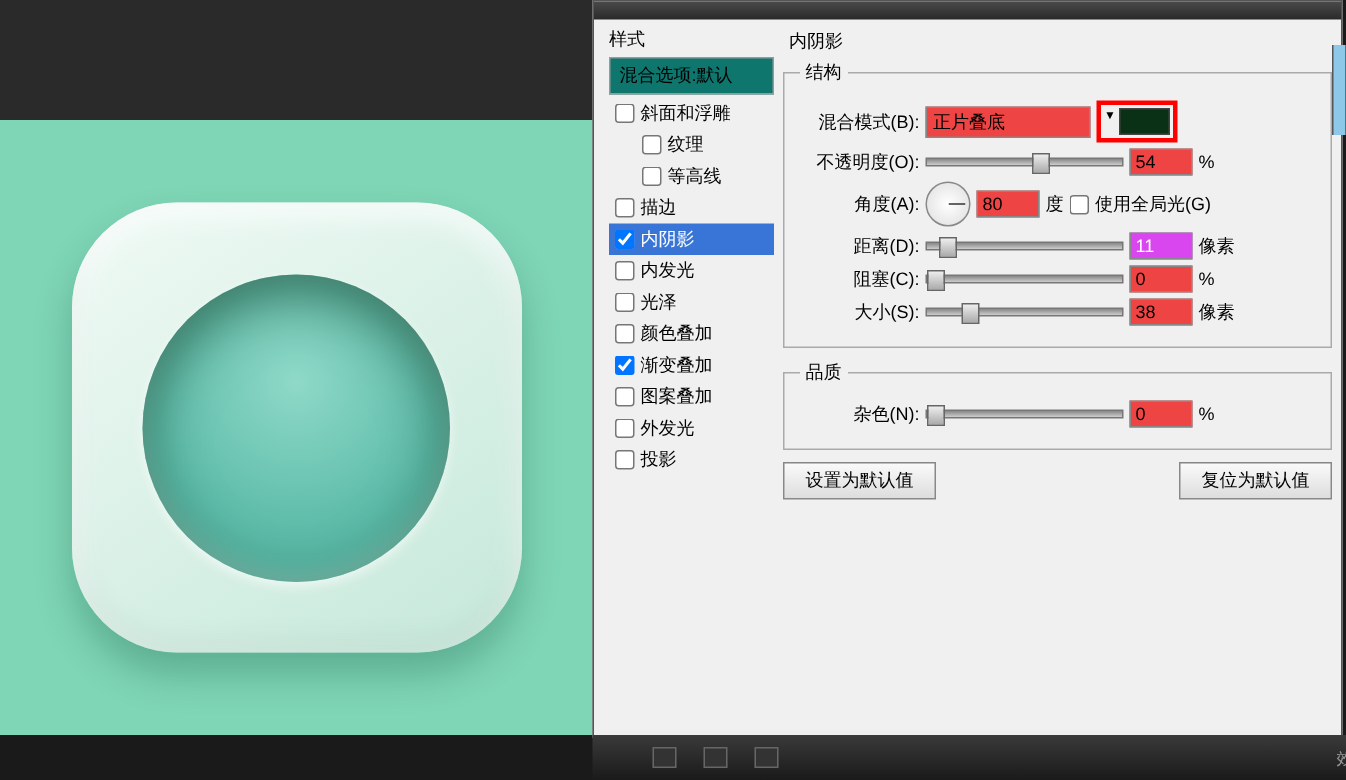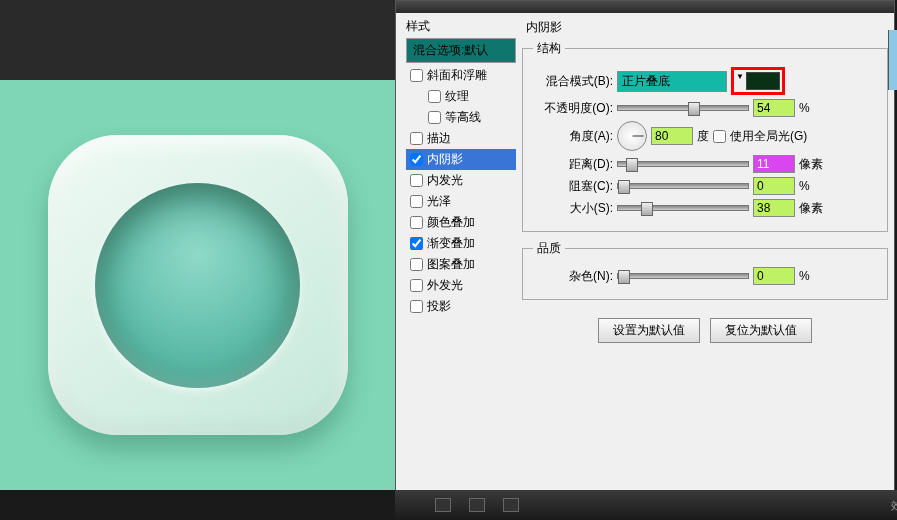--- a/index.html
+++ b/index.html
@@ -15,33 +15,33 @@
 .defaults{padding:3px 6px;background:#0f766e;border:1px solid #999;margin-bottom:2px}
 .row{display:flex;align-items:center;padding:2px 4px;gap:4px}
 .row.sel{background:#3875d7;color:#fff}
 .row.indent{padding-left:22px}
 input[type=checkbox]{margin:0}
 .col2{flex:1;padding:4px 6px}
 fieldset{border:1px solid #aaa;margin:0 0 8px;padding:6px 10px 10px}
 legend{padding:0 4px}
 .fr{display:flex;align-items:center;margin:4px 0;gap:4px}
 .fr .lab{width:80px;text-align:right}
-.sel2{border:1px solid #888;background:#14b8a6;padding:1px 4px;width:100px;display:flex;justify-content:space-between;align-items:center}
+.sel2{border:1px solid #888;background:#ef4444;padding:1px 4px;width:100px;display:flex;justify-content:space-between;align-items:center}
 .sw{width:32px;height:16px;background:#0a3015;border:1px solid #444}
 .redbox{border:3px solid red;padding:2px;display:flex;gap:2px}
 .track{width:130px;height:4px;background:linear-gradient(#888,#ccc);border:1px solid #777;position:relative}
 .thumb{position:absolute;top:-4px;width:10px;height:12px;background:linear-gradient(#eee,#aaa);border:1px solid #666}
-.num{width:34px;border:1px solid #888;background:#bef264;padding:1px 3px;text-align:left}
+.num{width:34px;border:1px solid #888;background:#ef4444;padding:1px 3px;text-align:left}
 .num.hl{background:#d946ef;color:#fff}
 .dial{width:28px;height:28px;border:1px solid #888;border-radius:50%;background:radial-gradient(#fff,#ddd);position:relative}
 .dial::after{content:"";position:absolute;width:1px;height:11px;background:#333;left:50%;top:3px;transform-origin:bottom;transform:rotate(90deg)}
 .ctr{width:34px;height:24px;border:1px solid #888;background:linear-gradient(135deg,#444 0 50%,#eee 50% 100%);display:inline-block}
 .tri{font-size:8px}
 .btn{border:1px solid #888;background:linear-gradient(#fafafa,#ddd);padding:3px 14px;cursor:pointer}
-.btns{display:flex;gap:10px;justify-content:center;margin-top:18px}
+.btns{display:flex;gap:10px;justify-content:space-between;margin-top:8px}
 .btmstrip{position:absolute;left:395px;top:490px;width:498px;height:30px;background:linear-gradient(#3a3a3a,#1a1a1a);display:flex;align-items:center;gap:18px;padding-left:40px;color:#999;font-size:11px}
 .chip{width:14px;height:12px;border:1px solid #666;background:#333}
 .rside{position:absolute;right:0;top:30px;width:8px;height:60px;background:#8ec8e8;border-left:1px solid #555}
 </style>
 </head>
 <body>
 
 <div class="topstrip"></div>
 <div class="canvas">
   <div class="ico">

